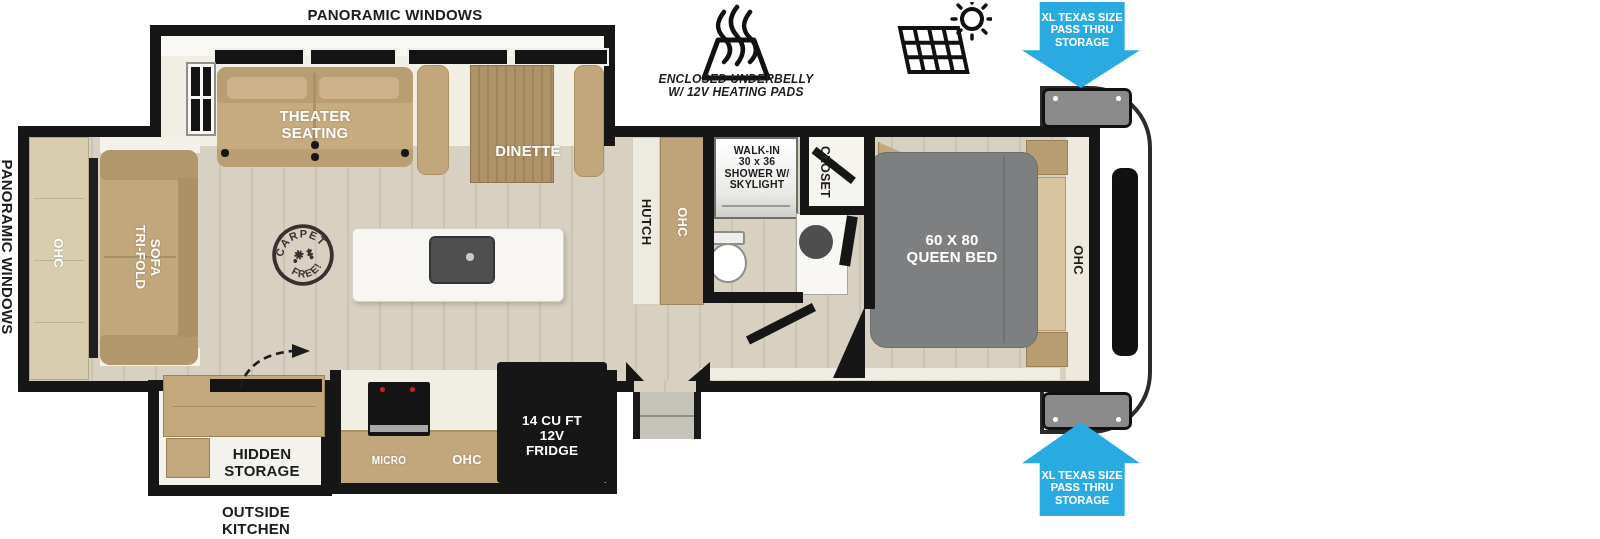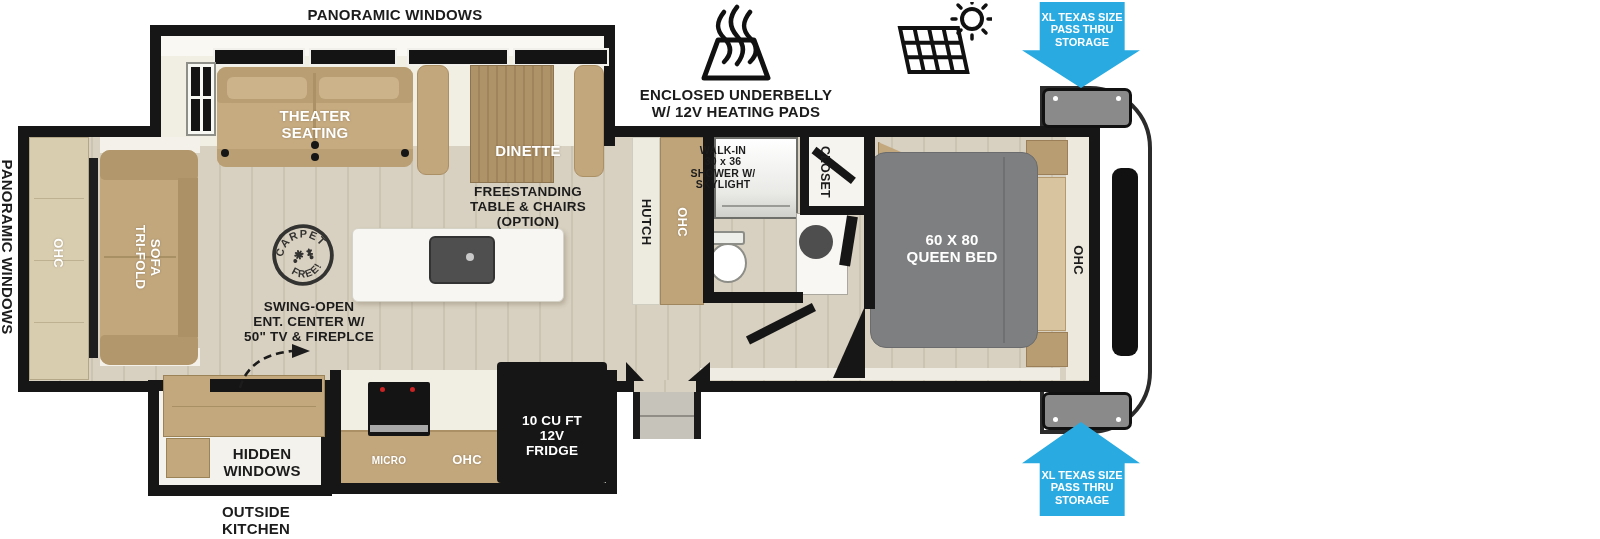--- a/index.html
+++ b/index.html
@@ -213,49 +213,43 @@
 
   <div class="abs" style="left:1022px;top:422px;width:118px;height:94px;background:#29ABE2;z-index:20;
               clip-path:polygon(50% 0,100% 44%,87% 44%,87% 100%,15% 100%,15% 44%,0 44%);"></div>
   <div class="lbl white" style="left:1082px;top:487px;font-size:11px;line-height:1.12;letter-spacing:0;z-index:21;text-shadow:none;">XL TEXAS SIZE
 PASS THRU
 STORAGE</div>
 
   <div class="lbl" style="left:395px;top:15px;font-size:15px;">PANORAMIC WINDOWS</div>
   <div class="lbl vlbl" style="left:7px;top:247px;font-size:15px;">PANORAMIC WINDOWS</div>
 
-  <div class="lbl" style="left:736px;top:103px;font-size:15px;">ENCLOSED UNDERBELLY
+  <div class="lbl" style="left:736px;top:86px;font-size:12px;font-style:italic;">ENCLOSED UNDERBELLY
 W/ 12V HEATING PADS</div>
 
   <div class="lbl white" style="left:315px;top:124px;font-size:15px;">THEATER
 SEATING</div>
   <div class="lbl white" style="left:528px;top:131px;font-size:15px;margin-top:20px;">DINETTE</div>
-  <div class="lbl" style="left:528px;top:207px;font-size:13.5px;">FREESTANDING
-TABLE &amp; CHAIRS
-(OPTION)</div>
   <div class="lbl white vlbl" style="left:58px;top:253px;font-size:13px;">OHC</div>
   <div class="lbl white vlbl" style="left:147px;top:257px;font-size:13.5px;">TRI-FOLD
 SOFA</div>
-  <div class="lbl" style="left:309px;top:322px;font-size:13.5px;">SWING-OPEN
-ENT. CENTER W/
-50" TV &amp; FIREPLCE</div>
 
   <div class="lbl vlbl" style="left:646px;top:222px;font-size:13px;">HUTCH</div>
   <div class="lbl white vlbl" style="left:682px;top:222px;font-size:13px;">OHC</div>
   <div class="lbl white" style="left:389px;top:460px;font-size:10px;">MICRO</div>
   <div class="lbl white" style="left:467px;top:460px;font-size:13px;">OHC</div>
-  <div class="lbl white" style="left:552px;top:436px;font-size:13.5px;text-shadow:none;">10 CU FT
+  <div class="lbl white" style="left:552px;top:436px;font-size:13.5px;text-shadow:none;">14 CU FT
 12V
 FRIDGE</div>
   <div class="lbl" style="left:262px;top:462px;font-size:15px;">HIDDEN
-WINDOWS</div>
+STORAGE</div>
   <div class="lbl" style="left:256px;top:520px;font-size:15px;">OUTSIDE
 KITCHEN</div>
 
-  <div class="lbl" style="left:723px;top:168px;font-size:10.5px;line-height:1.08;">WALK-IN
+  <div class="lbl" style="left:757px;top:168px;font-size:10.5px;line-height:1.08;">WALK-IN
 30 x 36
 SHOWER W/
 SKYLIGHT</div>
   <div class="lbl vlbl" style="left:824px;top:172px;font-size:12.5px;">CLOSET</div>
 
   <div class="lbl white" style="left:952px;top:248px;font-size:15px;text-shadow:none;">60 X 80
 QUEEN BED</div>
   <div class="lbl vlbl" style="left:1078px;top:260px;font-size:13px;">OHC</div>
 
 </div>

